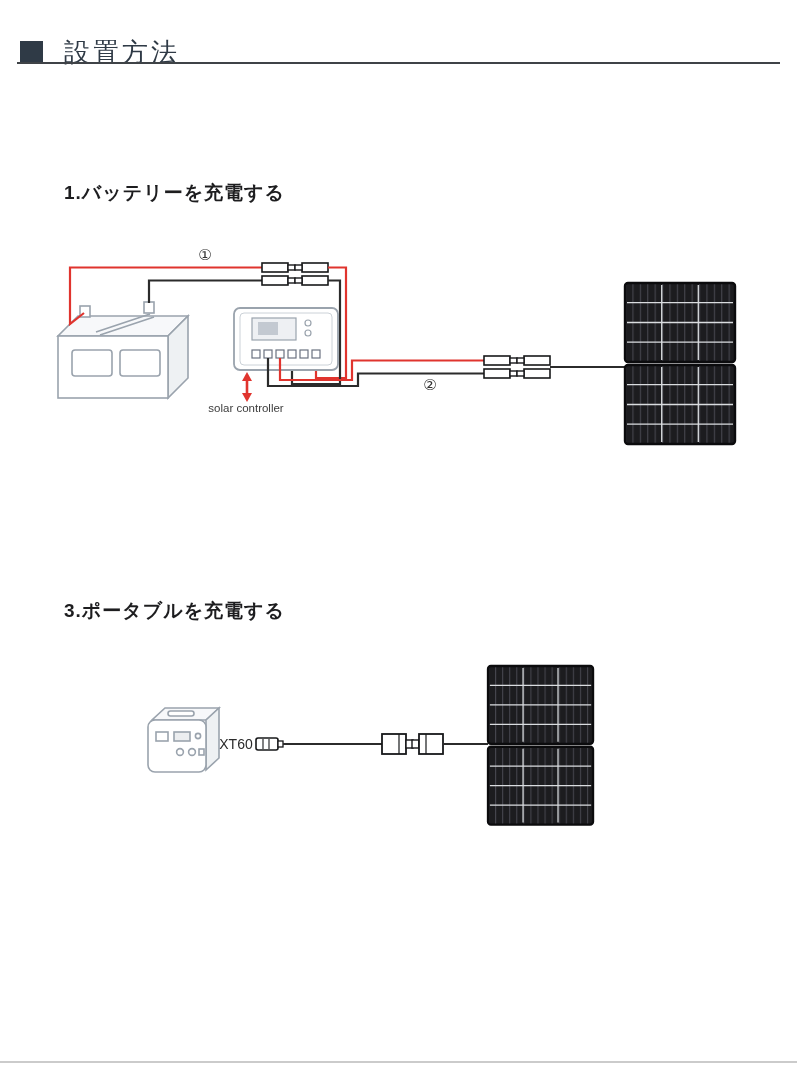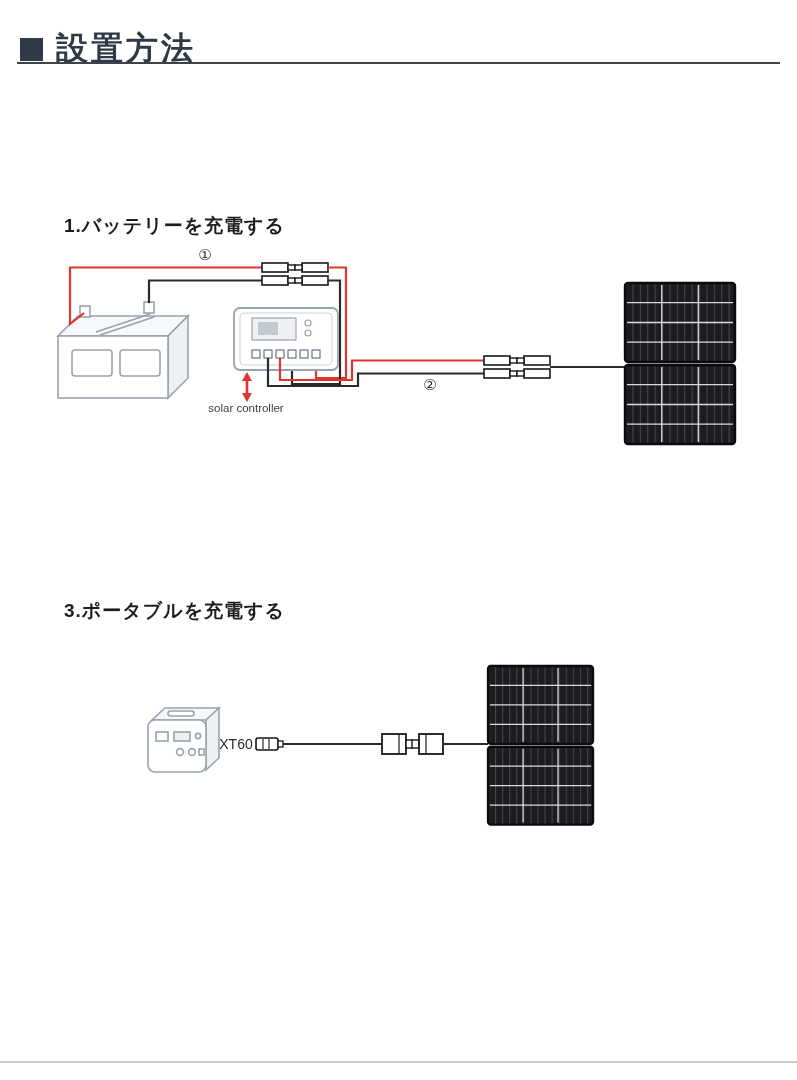--- a/index.html
+++ b/index.html
@@ -3,24 +3,24 @@
 <meta charset="utf-8">
 <style>
   html,body{margin:0;padding:0;}
   body{
     width:797px;height:1080px;position:relative;background:#ffffff;
     font-family:"Liberation Sans","DejaVu Sans",sans-serif;overflow:hidden;
   }
   .page{position:absolute;inset:0;background:#fff;}
   .header{position:absolute;left:20px;top:27px;display:flex;align-items:center;gap:13px;}
   .header-square{width:23px;height:23px;background:#2f3a46;display:inline-block;}
-  .header-title{margin:0;font-size:32px;font-weight:700;color:#2f3a46;letter-spacing:3px;}
+  .header-title{margin:8px;font-size:26px;font-weight:400;color:#2f3a46;letter-spacing:3px;}
   .header-rule{position:absolute;left:17px;right:17px;top:62px;height:0;border-top:2px solid #3f4347;}
   .section-title{position:absolute;margin:0;font-size:19px;font-weight:600;color:#1d1d1f;letter-spacing:1px;}
-  .s1{left:64px;top:180px;margin-top:33px;}
+  .s1{left:64px;top:180px;}
   .s2{left:64px;top:598px;}
   .diagram-layer{position:absolute;left:0;top:0;}
   .footer-rule{position:absolute;left:0;right:0;top:1061px;height:2px;background:#cbcbcb;}
   text{font-family:"Liberation Sans","DejaVu Sans",sans-serif;}
 </style>
 </head>
 <body>
 
 <div class="page">
 

